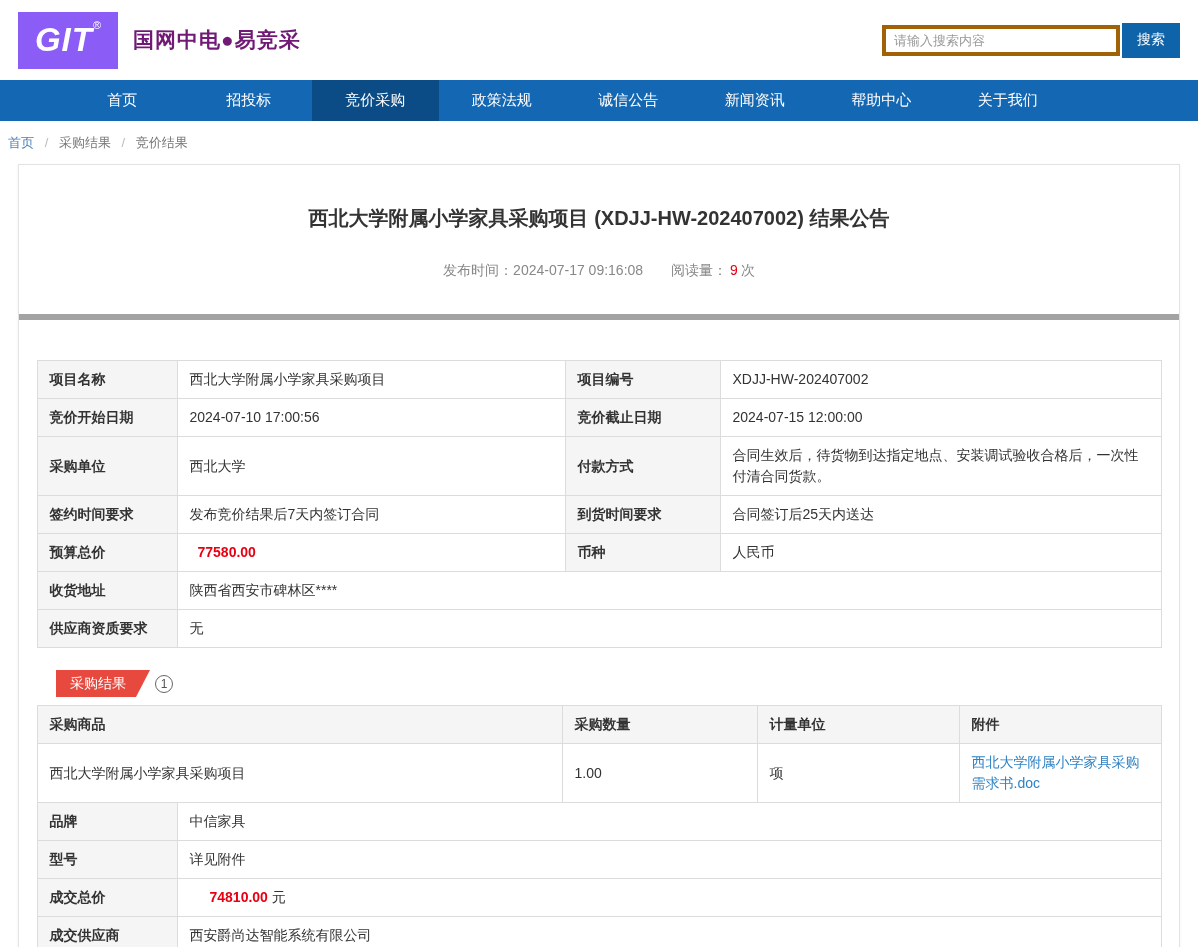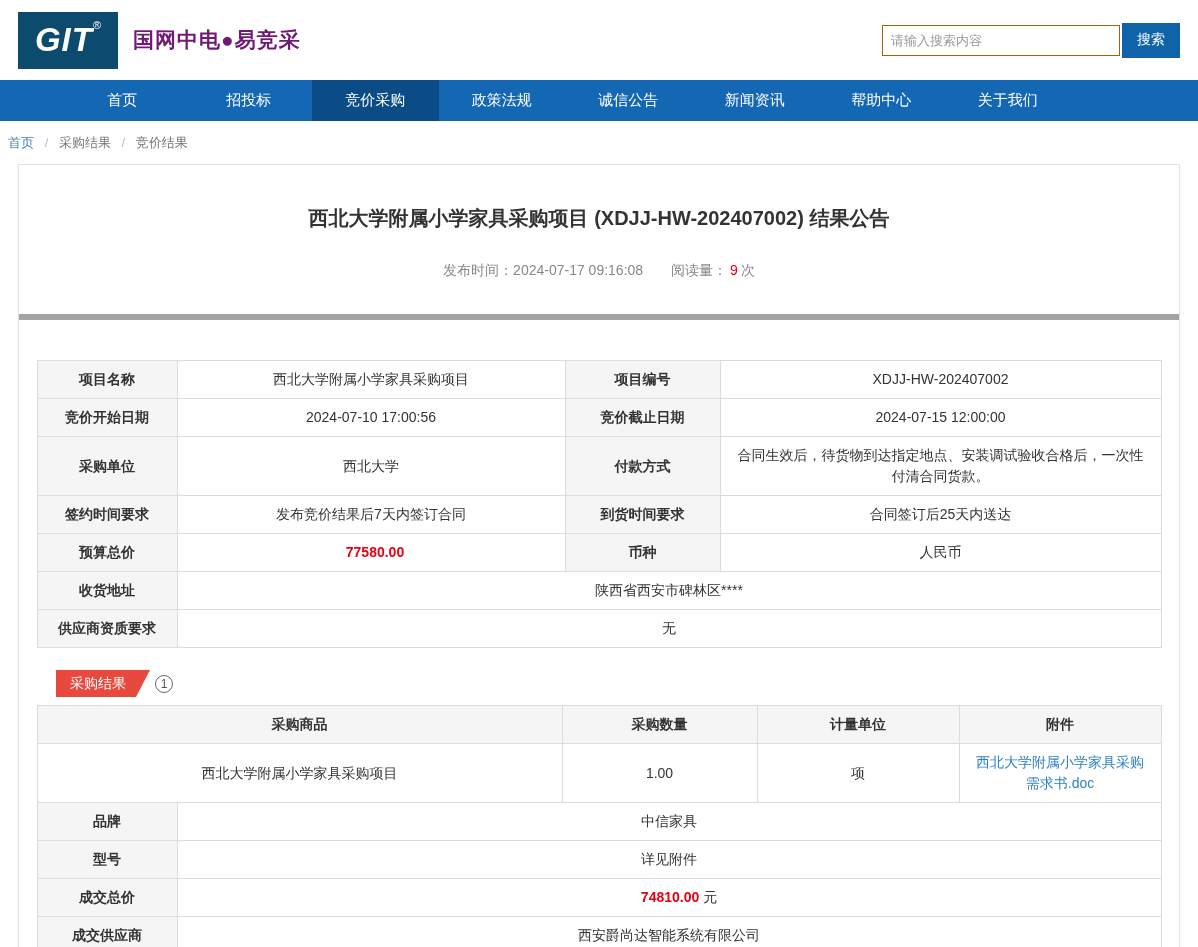--- a/index.html
+++ b/index.html
@@ -1,27 +1,27 @@
 <!DOCTYPE html>
 <html><head>
 <meta charset="utf-8">
 <style>
   * { margin:0; padding:0; box-sizing:border-box; }
   html,body { width:1198px; height:947px; overflow:hidden; background:#fff;
     font-family:"Liberation Sans","DejaVu Sans",sans-serif; color:#333; }
 
   
   .topbar { height:80px; display:flex; align-items:center; padding:0 18px; background:#fff; }
-  .logo { width:100px; height:57px; background:#0c4a6e; color:#fff;
+  .logo { width:100px; height:57px; background:#8b5cf6; color:#fff;
     display:flex; justify-content:center; align-items:center; cursor:pointer; }
   .logo-text { font-size:33px; font-weight:bold; font-style:italic; letter-spacing:1px; }
   .logo-reg { font-size:11px; font-style:normal; align-self:flex-start; margin-top:7px; }
   .site-title { font-size:21px; font-weight:bold; color:#701a75; margin-left:15px; letter-spacing:1px; }
   .search { margin-left:auto; display:flex; align-items:center; }
-  .search input { width:238px; height:31px; border:1px solid #a16207; padding:0 8px;
+  .search input { width:238px; height:31px; border:4px solid #a16207; padding:0 8px;
     font-size:13px; outline:none; color:#333; font-family:inherit; }
   .search input::placeholder { color:#999; }
   .search button { width:58px; height:35px; background:#0f63a8; color:#fff; border:none;
     font-size:14px; margin-left:2px; cursor:pointer; font-family:inherit; }
 
   
   .mainnav { height:41px; background:#1467b2; display:flex; padding-left:59px; }
   .nav-item { width:126.5px; color:#fff; font-size:15px; display:flex; align-items:center;
     justify-content:center; cursor:pointer; white-space:nowrap; }
   .nav-item.active { background:#0b4c86; }
@@ -37,21 +37,21 @@
   .card { margin:6px 18px 0; border:1px solid #e3e3e3; background:#fff;
     box-shadow:0 1px 3px rgba(0,0,0,.05); padding-bottom:60px; }
   .card-head { padding:40px 30px 34px; border-bottom:6px solid #a3a3a3; text-align:center; }
   .card-title { font-size:20px; font-weight:bold; color:#333; }
   .card-meta { margin-top:30px; font-size:14px; color:#888; }
   .meta-gap { display:inline-block; width:28px; }
   .views-num { color:#e60012; margin:0 3px; }
 
   
   table { border-collapse:collapse; width:1124px; margin:0 auto; font-size:14px; table-layout:fixed; }
-  td,th { border:1px solid #dcdcdc; padding:8px 12px; text-align:center;
+  td,th { border:1px solid #dcdcdc; padding:8px 12px; text-align:left;
     vertical-align:middle; line-height:1.5; word-break:break-all; }
   th { background:#f5f5f5; font-weight:bold; color:#333; }
   .lbl { background:#f5f5f5; font-weight:bold; color:#333; }
   .red { color:#e60012; font-weight:bold;padding-left:20px; }
   .info-table { margin-top:40px; }
 
   
   .tag-row { margin:22px 0 8px 37px; display:flex; align-items:center; }
   .result-tag { background:#e8493e; color:#fff; font-size:14px; height:27px; line-height:27px;
     padding:0 24px 0 14px; clip-path:polygon(0 0,100% 0,calc(100% - 14px) 100%,0 100%); }

